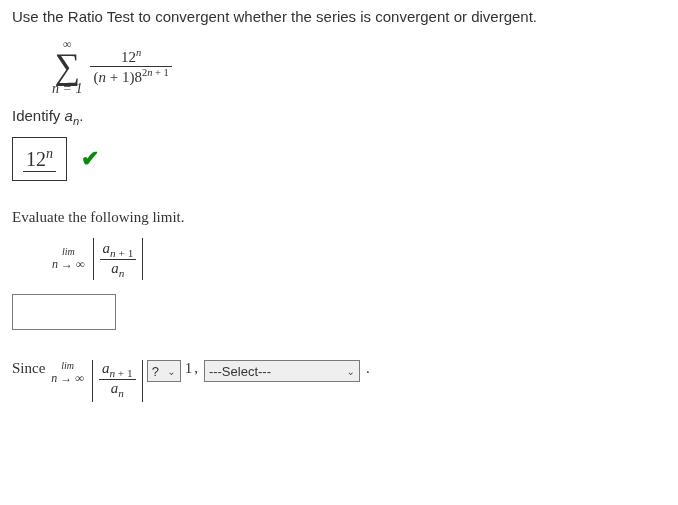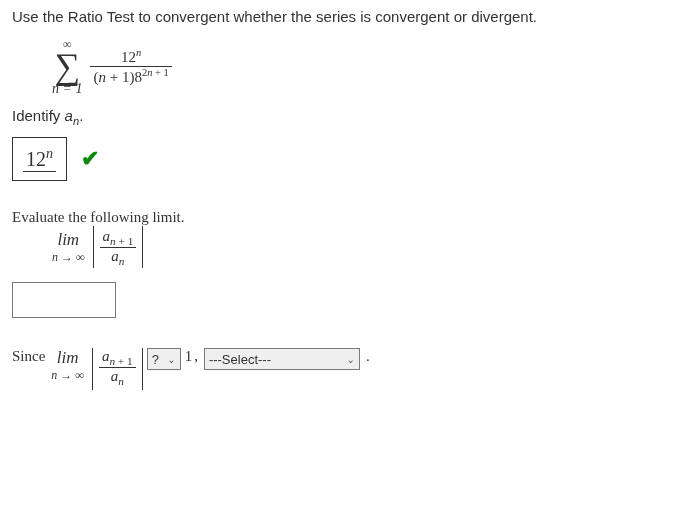--- a/index.html
+++ b/index.html
@@ -56,36 +56,37 @@
       font-size: 20px;
     }
     .check {
       color: #0a8a0a;
       font-size: 22px;
       margin-left: 14px;
       font-weight: bold;
     }
     .eval-label {
       font-family: 'Times New Roman', serif;
+      margin-bottom: 12px;
     }
     .limit-block {
       margin-left: 40px;
       display: flex;
       align-items: center;
       font-family: 'Times New Roman', serif;
       margin-bottom: 14px;
     }
     .limstack {
       display: inline-flex;
       flex-direction: column;
       align-items: center;
       margin-right: 8px;
       font-style: italic;
     }
-    .limstack .limword { font-size: 17px; }
+    .limstack .limword { font-size: 10px; }
     .limstack .limunder { font-size: 12px; }
     .abs-left, .abs-right {
       display: inline-block;
       width: 1px;
       background: #333;
       align-self: stretch;
       min-height: 42px;
     }
     .abs-content { padding: 0 6px; }
     .input-box {

